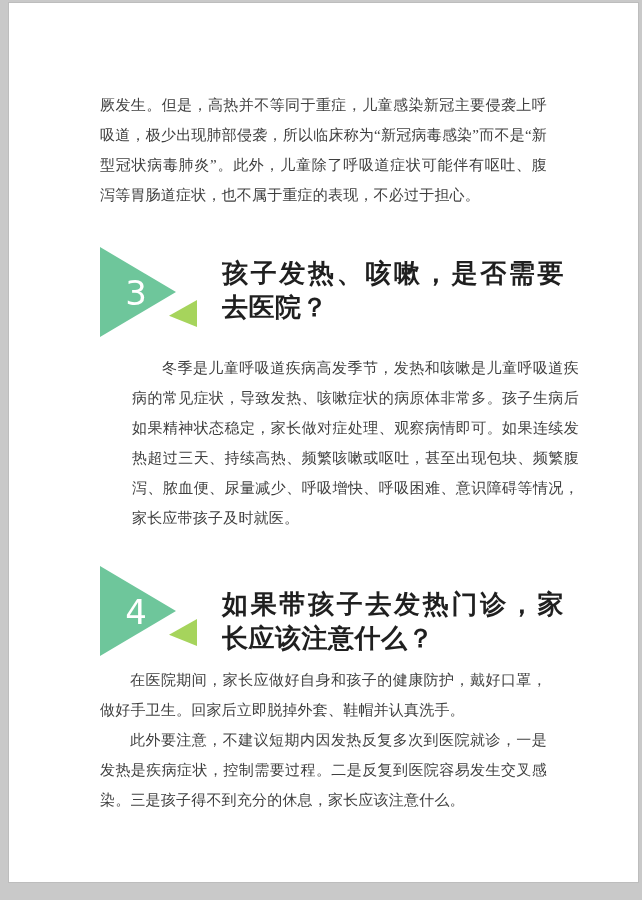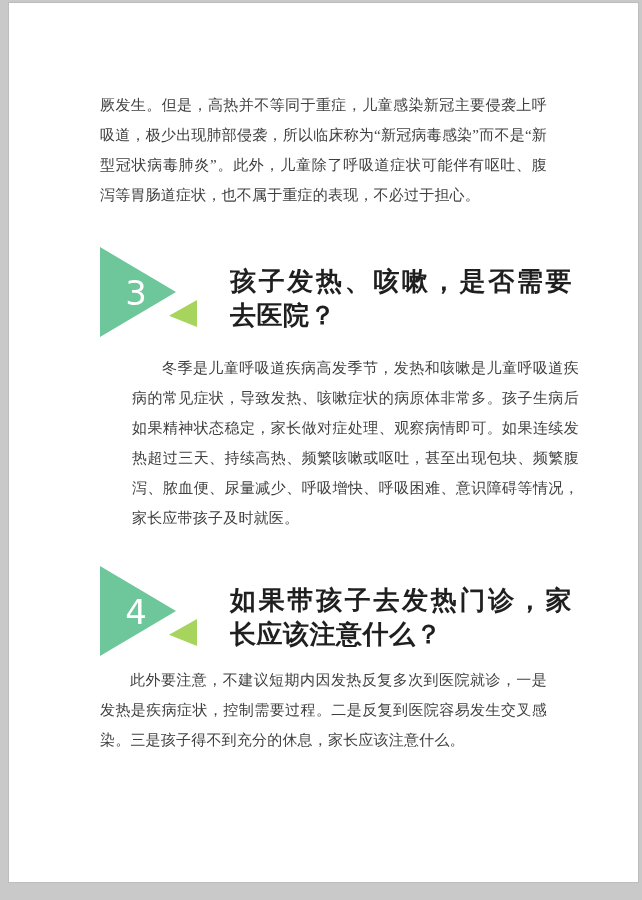--- a/index.html
+++ b/index.html
@@ -29,21 +29,21 @@
     text-align-last:left;
     letter-spacing:0.2px;
     margin:0;
   }
   .body-text p{margin:0;text-indent:2em;}
   .indent{text-indent:2em;margin-left:32px;}
   .heading{
     position:absolute;
     left:213px;
     width:342px;
-    margin:8px;
+    margin:0;
     font-family:"DejaVu Sans","Liberation Sans",sans-serif;
     font-weight:800;
     font-size:26px;
     line-height:34px;
     letter-spacing:0.5px;
     color:var(--heading-text,#1f1f1f);
     text-align:justify;
     text-align-last:left;
   }
   .marker{
@@ -92,20 +92,21 @@
     <h2 class="heading" style="top:253px">孩子发热、咳嗽，是否需要去医院？</h2>
 
     <p class="body-text indent" style="top:350px">冬季是儿童呼吸道疾病高发季节，发热和咳嗽是儿童呼吸道疾病的常见症状，导致发热、咳嗽症状的病原体非常多。孩子生病后如果精神状态稳定，家长做对症处理、观察病情即可。如果连续发热超过三天、持续高热、频繁咳嗽或呕吐，甚至出现包块、频繁腹泻、脓血便、尿量减少、呼吸增快、呼吸困难、意识障碍等情况，家长应带孩子及时就医。</p>
 
     <div class="marker" style="top:563px">
       <div class="tri-big"></div>
       <div class="tri-small"></div>
       <div class="marker-num">4</div>
     </div>
 
-    <h2 class="heading" style="top:572px">如果带孩子去发热门诊，家长应该注意什么？</h2>
+    <h2 class="heading" style="top:584px">如果带孩子去发热门诊，家长应该注意什么？</h2>
 
     <div class="body-text" style="top:662px">
+      <p>在医院期间，家长应做好自身和孩子的健康防护，戴好口罩，做好手卫生。回家后立即脱掉外套、鞋帽并认真洗手。</p>
       <p>此外要注意，不建议短期内因发热反复多次到医院就诊，一是发热是疾病症状，控制需要过程。二是反复到医院容易发生交叉感染。三是孩子得不到充分的休息，家长应该注意什么。</p>
     </div>
 
   </div>
 </div>
 
 </body></html>

